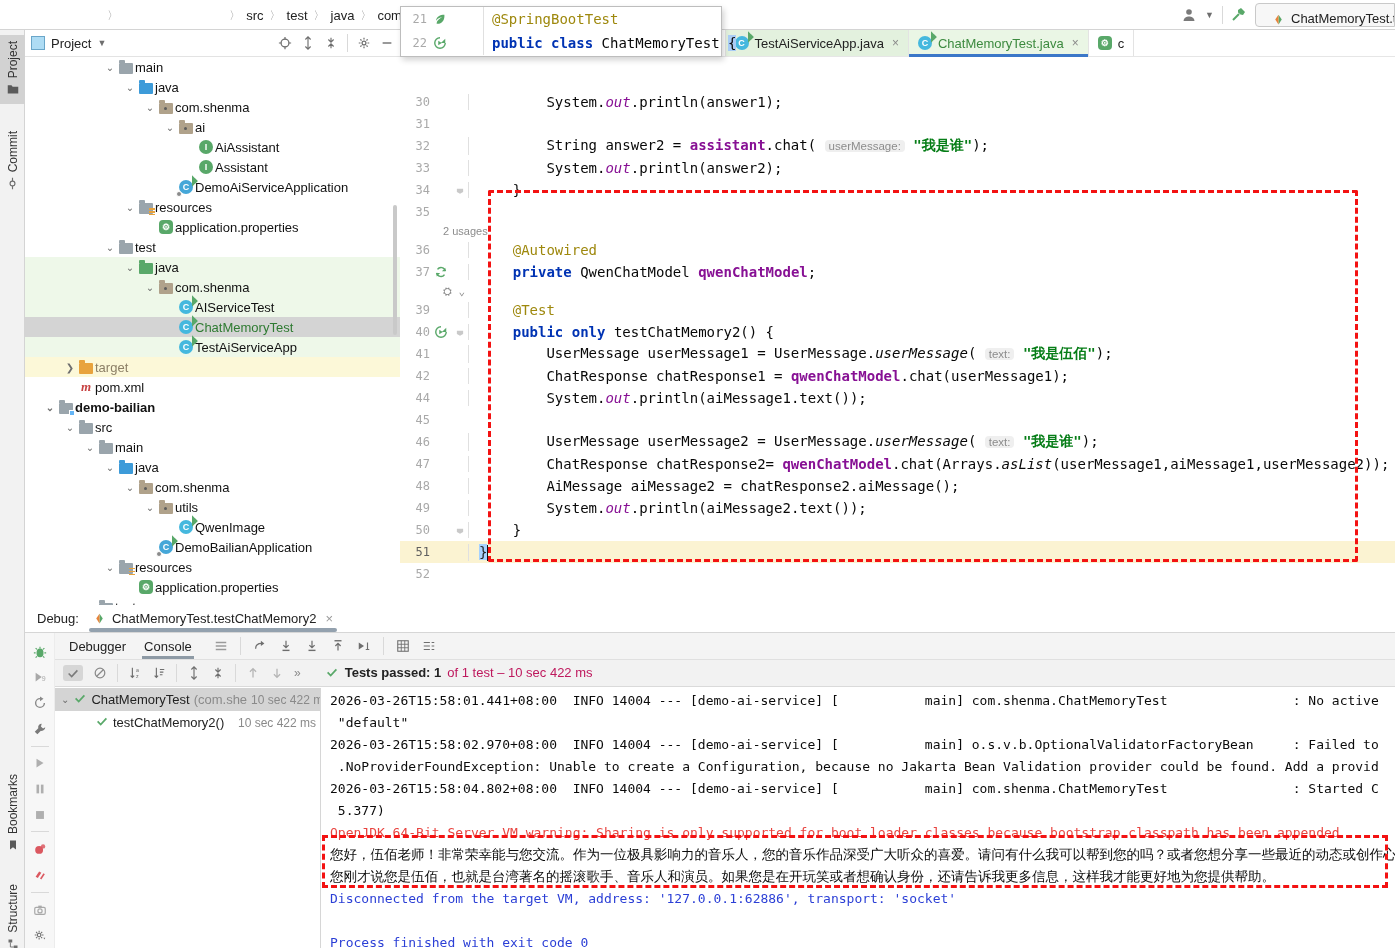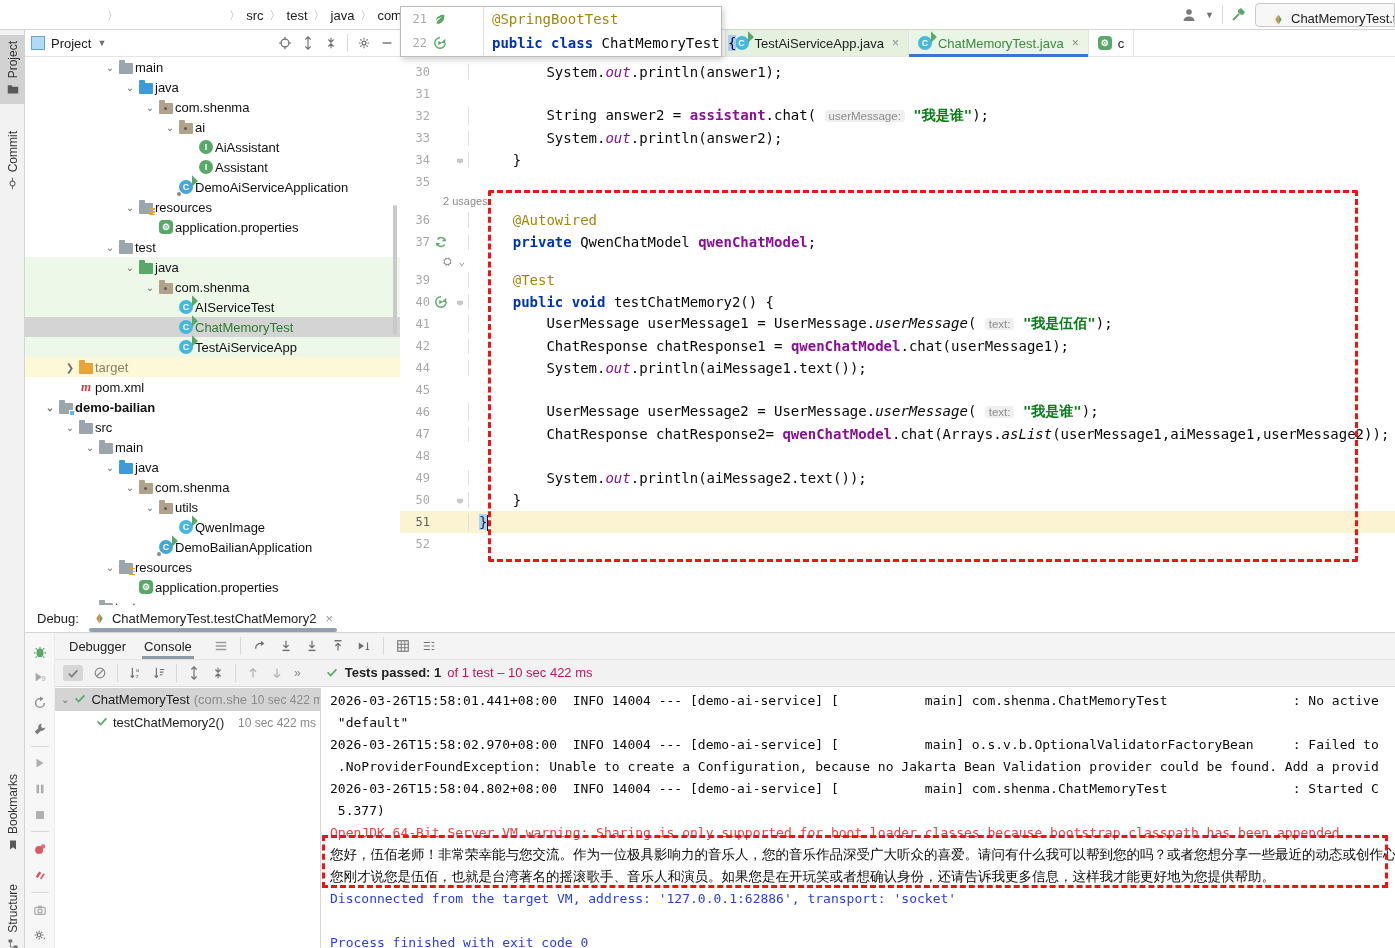--- a/index.html
+++ b/index.html
@@ -42,21 +42,21 @@
 
   
   #tabsrow { left:400px; top:30px; width:995px; height:27px; background:#fff; border-bottom:1px solid #e6e6e6; display:flex; }
   .etab { display:flex; align-items:center; gap:6px; padding:0 9px; border-right:1px solid #e3e3e3; font-size:13px; position:relative; cursor:pointer; white-space:nowrap; }
   .etab .x { color:#8a8a8a; font-size:12px; margin-left:2px; }
   .etab.bg-green { background:#e3f1de; }
   .etab.active { background:#eaf6e5; }
   .etab.active .tlabel { color:#3c8a3f; }
   .etab.active::after { content:""; position:absolute; left:0; right:0; bottom:-1px; height:3px; background:#3b77c8; }
 
-  #editor { left:400px; top:57px; width:995px; height:548px; background:#fff; overflow:hidden; padding-top:4px; }
+  #editor { left:400px; top:71px; width:995px; height:548px; background:#fff; overflow:hidden; padding-top:20px; }
   .erow { display:flex; align-items:center; height:22px; font-family:"DejaVu Sans Mono", monospace; font-size:14px; white-space:pre; }
   .erow.mini { height:16px; }
   .erow .lnum { width:30px; text-align:right; color:#a9a9a9; font-size:12px; font-family:"DejaVu Sans Mono", monospace; flex:none; }
   .erow .gico { width:22px; flex:none; display:flex; justify-content:center; align-items:center; }
   .erow .fold { width:16px; flex:none; display:flex; justify-content:center; align-items:center; }
   .erow .code { padding-left:10px; flex:1; }
   .erow.current { background:#fbf3d2; }
   .erow.current .lnum { color:#5f5f5f; }
   .tk-pl { color:#080808; }
   .tk-kw { color:#0033b3; font-weight:bold; }
@@ -566,28 +566,28 @@
             <path d="M13 3v4h-4zM3 13V9h4z" fill="#59a869"></path>
           </svg></span><span class="fold"></span><span class="code" style="border-left: 1px solid rgb(224, 224, 224);"><span class="tk-pl">    </span><span class="tk-kw">private </span><span class="tk-pl">QwenChatModel </span><span class="tk-fld">qwenChatModel</span><span class="tk-pl">;</span></span></div>
       <div class="erow mini"><span class="inlay-ico">⛭ ⌄</span></div>
       <div class="erow"><span class="lnum">39</span><span class="gico"></span><span class="fold"></span><span class="code" style="border-left: 1px solid rgb(224, 224, 224);"><span class="tk-pl">    </span><span class="tk-ann">@Test</span></span></div>
       <div class="erow"><span class="lnum">40</span><span class="gico"><svg width="14" height="14" viewBox="0 0 16 16" fill="none" xmlns="http://www.w3.org/2000/svg">
             <path d="M8 2a6 6 0 1 0 6 6" stroke="#59a869" stroke-width="1.6"></path>
             <path d="M14 3v5h-5z" fill="#59a869"></path>
             <path d="M6 5.5l4 2.5-4 2.5z" fill="#59a869"></path>
           </svg></span><span class="fold"><svg width="10" height="10" viewBox="0 0 16 16" fill="none" xmlns="http://www.w3.org/2000/svg">
             <path d="M3 6h10v5l-5 3-5-3z" fill="#c9c9c9"></path>
-          </svg></span><span class="code" style="border-left: 1px solid rgb(224, 224, 224);"><span class="tk-pl">    </span><span class="tk-kw">public void </span><span class="tk-pl">testChatMemory2() {</span></span></div>
+          </svg></span><span class="code" style="border-left: 1px solid rgb(224, 224, 224);"><span class="tk-pl">    </span><span class="tk-kw">public only </span><span class="tk-pl">testChatMemory2() {</span></span></div>
       <div class="erow"><span class="lnum">41</span><span class="gico"></span><span class="fold"></span><span class="code" style="border-left: 1px solid rgb(224, 224, 224);"><span class="tk-pl">        UserMessage userMessage1 = UserMessage.</span><span class="tk-sm">userMessage</span><span class="tk-pl">( </span><span class="tk-inlay">text:</span><span class="tk-pl"> </span><span class="tk-str">"我是伍佰"</span><span class="tk-pl">);</span></span></div>
       <div class="erow"><span class="lnum">42</span><span class="gico"></span><span class="fold"></span><span class="code" style="border-left: 1px solid rgb(224, 224, 224);"><span class="tk-pl">        ChatResponse chatResponse1 = </span><span class="tk-fld">qwenChatModel</span><span class="tk-pl">.chat(userMessage1);</span></span></div>
       <div class="erow"><span class="lnum">44</span><span class="gico"></span><span class="fold"></span><span class="code" style="border-left: 1px solid rgb(224, 224, 224);"><span class="tk-pl">        System.</span><span class="tk-sf">out</span><span class="tk-pl">.println(aiMessage1.text());</span></span></div>
       <div class="erow"><span class="lnum">45</span><span class="gico"></span><span class="fold"></span><span class="code" style="border-left: 1px solid rgb(224, 224, 224);"></span></div>
       <div class="erow"><span class="lnum">46</span><span class="gico"></span><span class="fold"></span><span class="code" style="border-left: 1px solid rgb(224, 224, 224);"><span class="tk-pl">        UserMessage userMessage2 = UserMessage.</span><span class="tk-sm">userMessage</span><span class="tk-pl">( </span><span class="tk-inlay">text:</span><span class="tk-pl"> </span><span class="tk-str">"我是谁"</span><span class="tk-pl">);</span></span></div>
       <div class="erow"><span class="lnum">47</span><span class="gico"></span><span class="fold"></span><span class="code" style="border-left: 1px solid rgb(224, 224, 224);"><span class="tk-pl">        ChatResponse chatResponse2= </span><span class="tk-fld">qwenChatModel</span><span class="tk-pl">.chat(Arrays.</span><span class="tk-sm">asList</span><span class="tk-pl">(userMessage1,aiMessage1,userMessage2));</span></span></div>
-      <div class="erow"><span class="lnum">48</span><span class="gico"></span><span class="fold"></span></div>
+      <div class="erow"><span class="lnum">48</span><span class="gico"></span><span class="fold"></span><span class="code" style="border-left: 1px solid rgb(224, 224, 224);"><span class="tk-pl">        AiMessage aiMessage2 = chatResponse2.aiMessage();</span></span></div>
       <div class="erow"><span class="lnum">49</span><span class="gico"></span><span class="fold"></span><span class="code" style="border-left: 1px solid rgb(224, 224, 224);"><span class="tk-pl">        System.</span><span class="tk-sf">out</span><span class="tk-pl">.println(aiMessage2.text());</span></span></div>
       <div class="erow"><span class="lnum">50</span><span class="gico"></span><span class="fold"><svg width="10" height="10" viewBox="0 0 16 16" fill="none" xmlns="http://www.w3.org/2000/svg">
             <path d="M3 6h10v5l-5 3-5-3z" fill="#c9c9c9"></path>
           </svg></span><span class="code" style="border-left: 1px solid rgb(224, 224, 224);"><span class="tk-pl">    }</span></span></div>
       <div class="erow current"><span class="lnum">51</span><span class="gico"></span><span class="fold"></span><span class="code" style="border-left: 1px solid rgb(224, 224, 224);"><span class="tk-sel">}</span><span class="caret"></span></span></div>
       <div class="erow"><span class="lnum">52</span><span class="gico"></span><span class="fold"></span><span class="code" style="border-left: 1px solid rgb(224, 224, 224);"></span></div>
     </div>
 
   <div id="ed-dash" class="abs"></div>
 

